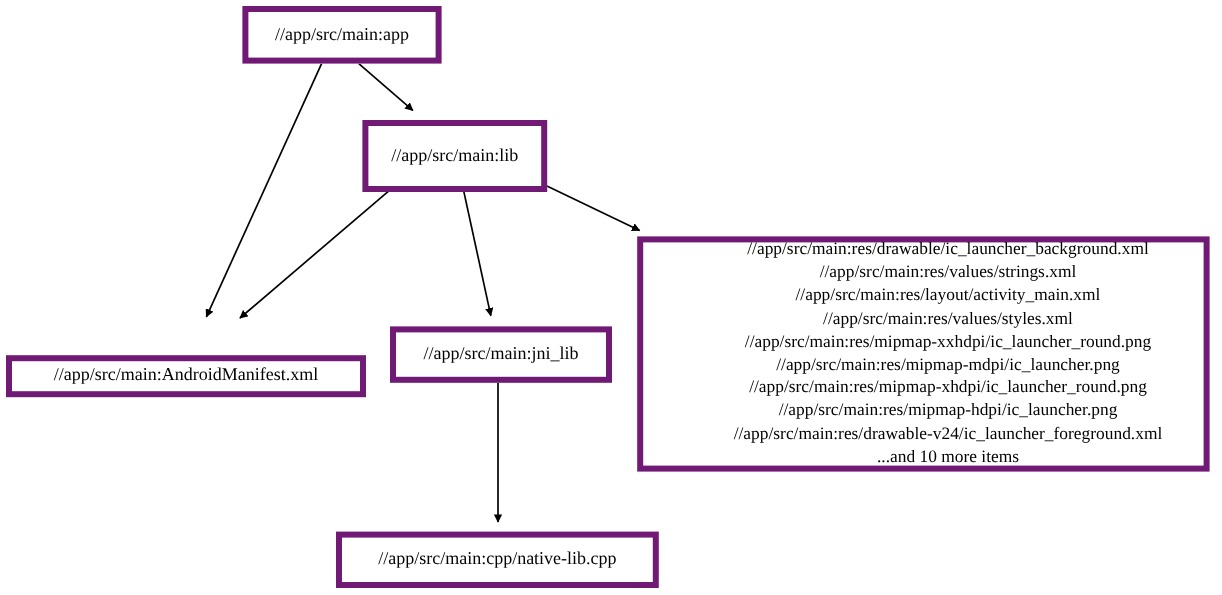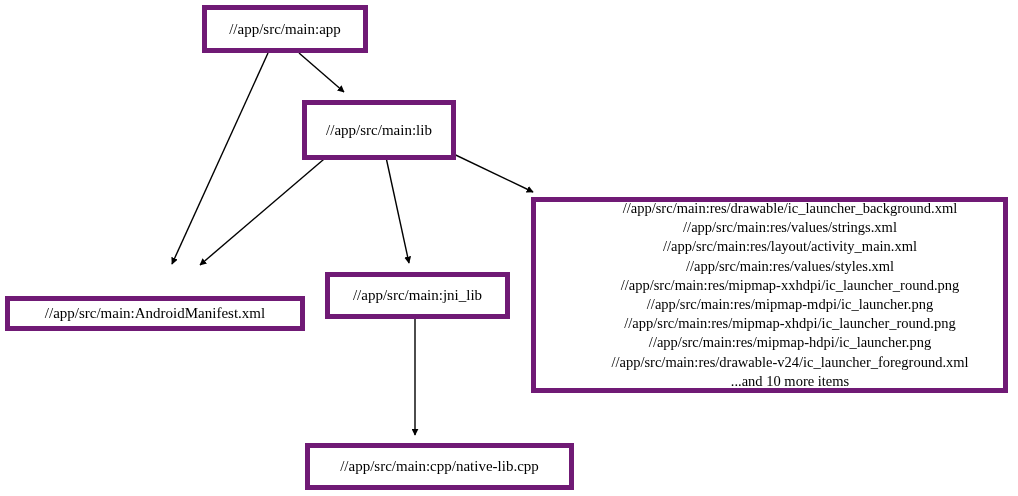--- a/index.html
+++ b/index.html
@@ -45,21 +45,21 @@
     z-index: 1;
     pointer-events: none;
   }
   
   #node-app        { left: 202px; top: 5px;   width: 166px; height: 48px; }
   #node-lib        { left: 302px; top: 100px; width: 154px; height: 60px; }
   #node-manifest   { left: 5px;   top: 272px; width: 300px; height: 35px; margin-top: 24px; }
   #node-jnilib     { left: 325px; top: 272px; width: 185px; height: 47px; }
   #node-resources  { left: 531px; top: 197px; width: 477px; height: 196px;
                      font-size: 14.5px; line-height: 19.2px; padding-left: 41px; }
-  #node-nativelib  { left: 280px; top: 443px; width: 269px; height: 47px; margin-left: 25px; }
+  #node-nativelib  { left: 280px; top: 443px; width: 269px; height: 47px; }
 </style>
 </head>
 <body>
 
 <div id="canvas">
 
   <svg id="edge-layer" viewBox="0 0 1018 496" width="1018" height="496" xmlns="http://www.w3.org/2000/svg">
     <defs>
       <marker id="arrow" viewBox="0 0 10 10" refX="9" refY="5" markerWidth="5" markerHeight="5" orient="auto-start-reverse">
         <path d="M 0 0 L 10 5 L 0 10 z" fill="#000000"></path>

